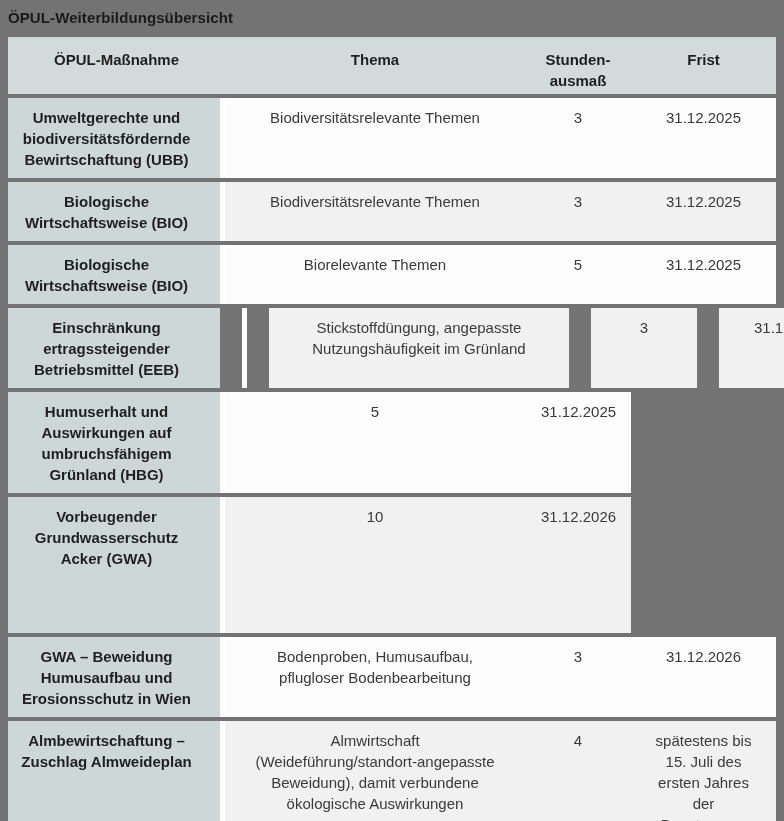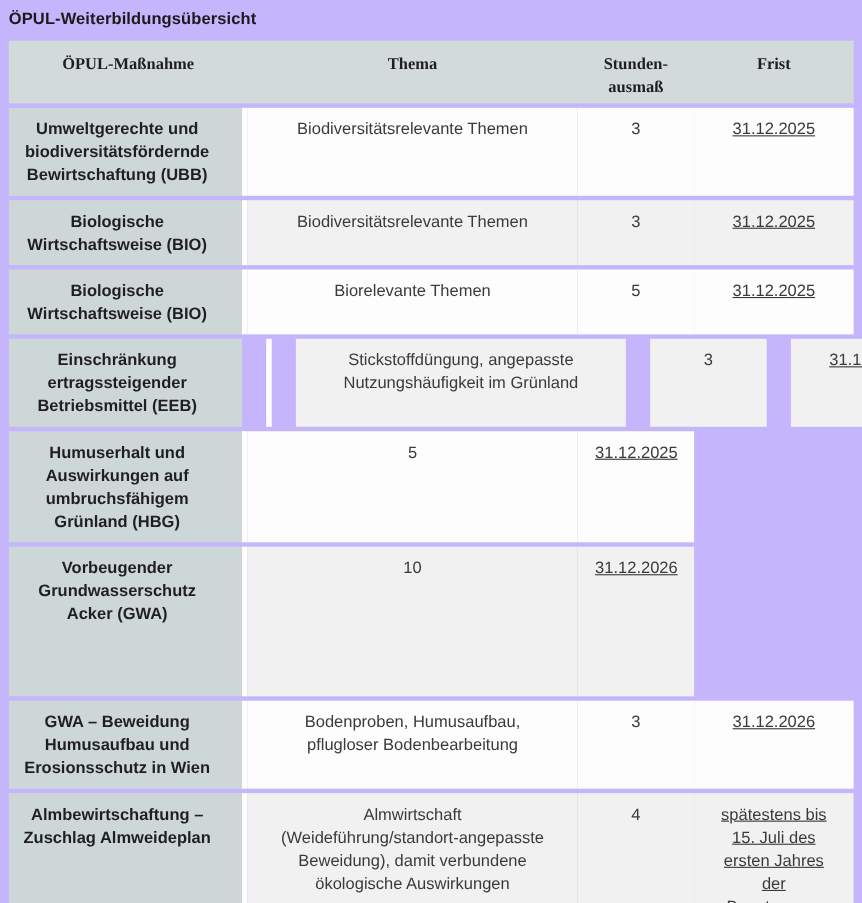--- a/index.html
+++ b/index.html
@@ -5,42 +5,41 @@
   html, body {
     margin: 0;
     padding: 0;
     background: #ffffff;
     width: 784px;
     font-family: "Liberation Sans", sans-serif;
   }
   .page {
     width: 784px;
     height: 821px;
-    background: #c4b5fd;
+    background: #737373;
     box-sizing: border-box;
   }
   .title {
     font-size: 15px;
     font-weight: bold;
     color: #1a1a1a;
     padding: 9px 0 0 8px;
     margin-bottom: 11px;
     letter-spacing: 0.1px;
   }
   .table {
     margin-left: 8px;
     width: 768px;
   }
   .header-row {
     display: grid;
     grid-template-columns: 217px 300px 106px 145px;
     background: #d3dada;
     min-height: 57px;
     margin-bottom: 4px;
-    font-family: Liberation Serif, serif;
   }
   .hcell {
     text-align: center;
     padding-top: 12px;
     font-size: 15px;
     font-weight: bold;
     line-height: 21px;
     color: #1f1f1f;
     white-space: pre-line;
     box-sizing: border-box;
@@ -62,21 +61,21 @@
   .mass {
     background: #ced7d8;
     font-weight: bold;
     color: #1f1f1f;
     padding-left: 6px;
     padding-right: 21px;
   }
   .gapcol { background: #ffffff; }
   .bodycell { color: #3a3a3a; }
   .thema { padding-left: 8px; padding-right: 8px; }
-  .frist { padding-left: 16px; padding-right: 16px; text-decoration: underline; }
+  .frist { padding-left: 16px; padding-right: 16px; }
   .rowA .bodycell { background: #fdfdfd; }
   .rowB .bodycell { background: #f1f1f1; }
   .r0 { min-height: 77px; }
   .r1 { min-height: 56px; }
   .r2 { min-height: 56px; }
   .r3 { min-height: 76px; gap: 22px; }
   .r4 { min-height: 93px; }
   .r5 { min-height: 136px; }
   .r6 { min-height: 76px; }
   .r7 { min-height: 116px; }

